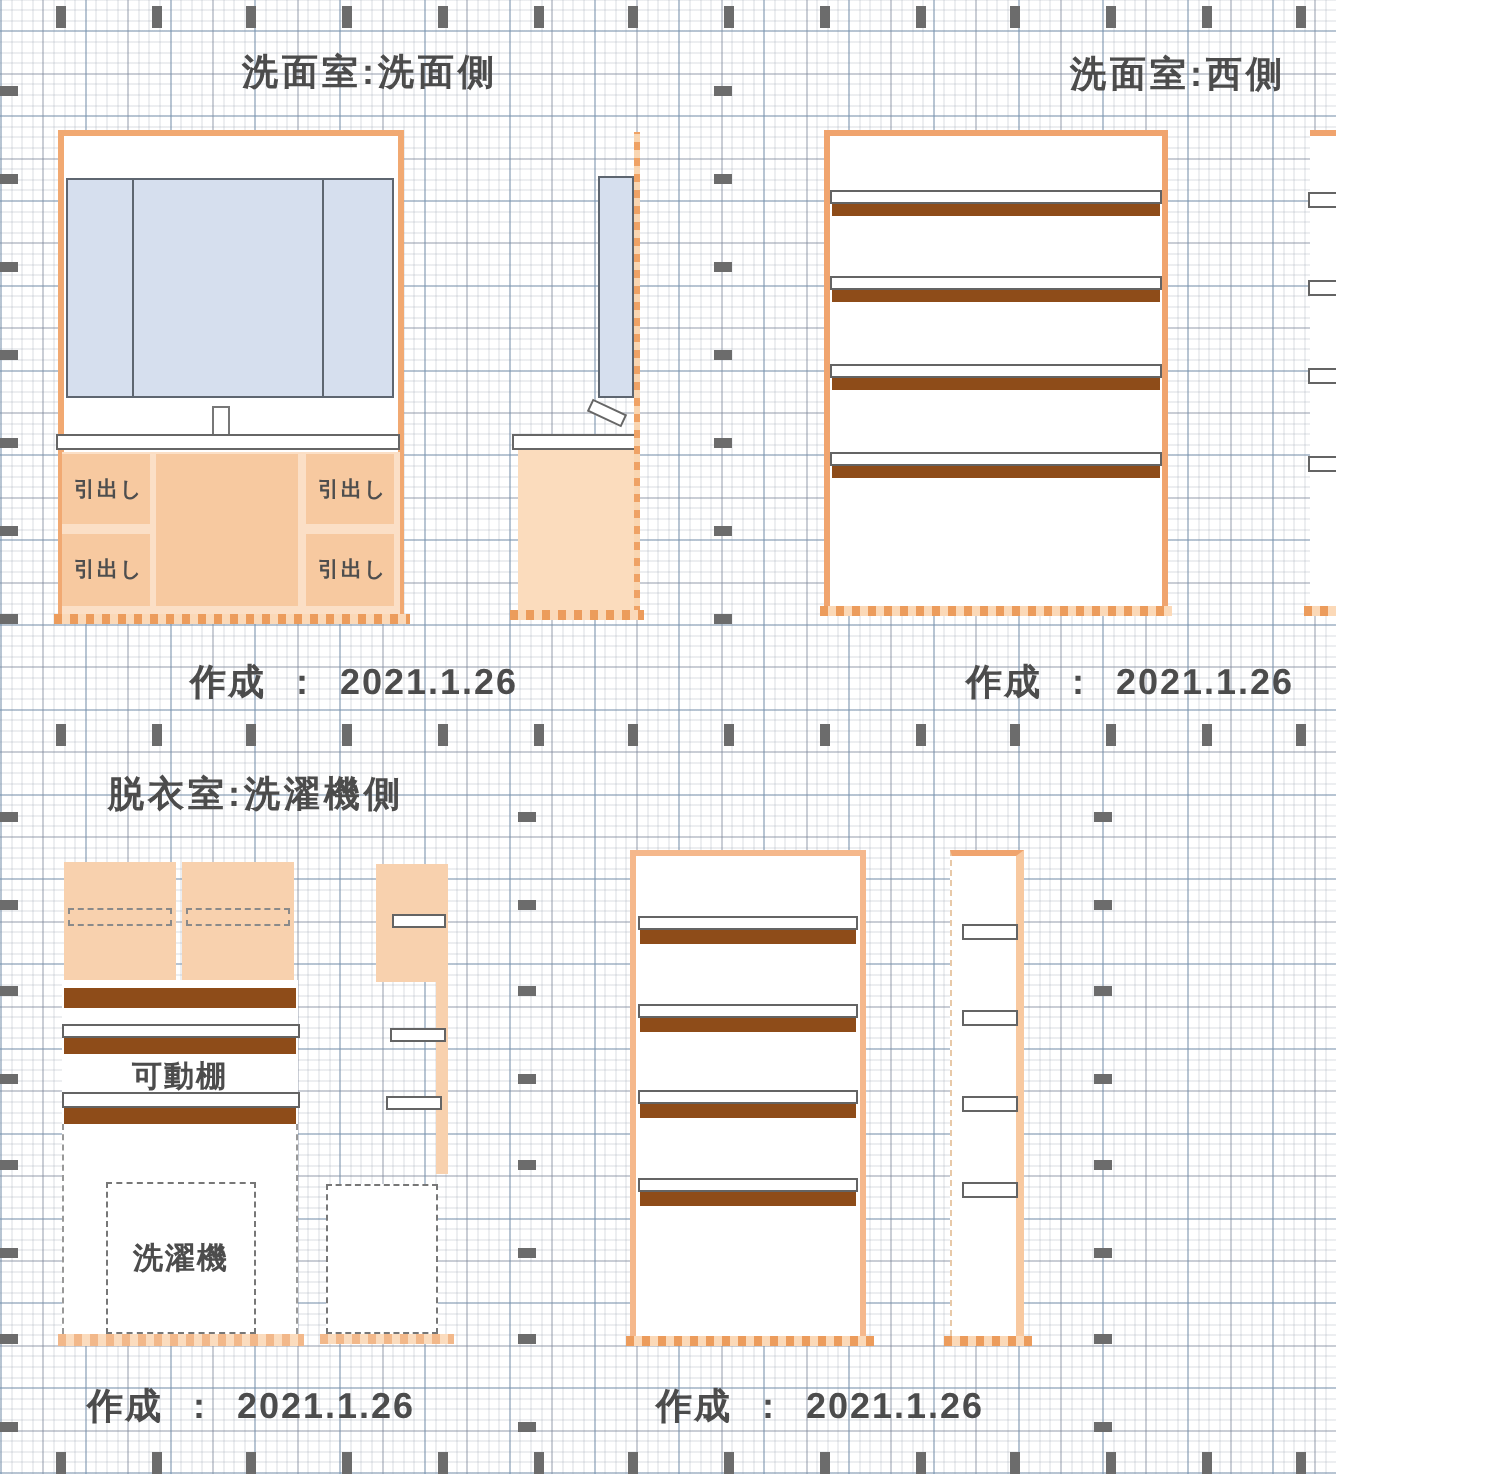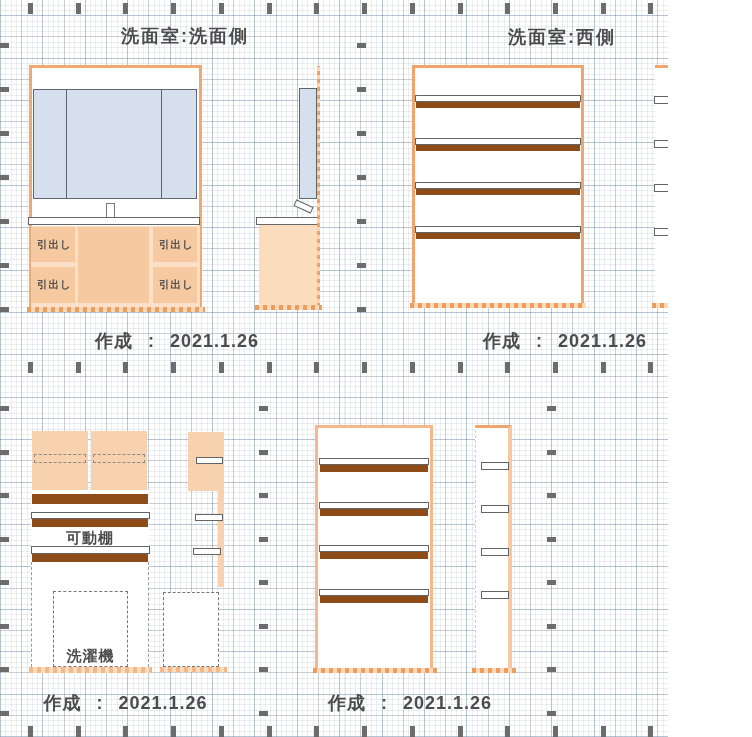--- a/index.html
+++ b/index.html
@@ -171,21 +171,21 @@
   <div class="abs" style="left:259px;top:225px;width:59px;height:81px;background:#fbdcbd;"></div>
   <div class="abs" style="left:317px;top:66px;width:3px;height:241px;background:repeating-linear-gradient(0deg,#efa265 0 4px,#f9d6b2 4px 8px);"></div>
   <div class="floor" style="left:255px;top:305px;width:67px;height:5px;"></div>
 
   <div class="created" style="left:77px;top:329px;width:200px;">
     <span>作成</span>
     <span>:</span>
     <span>2021.1.26</span>
   </div>
 
-  <div class="panel-title" style="left:462px;top:25px;width:200px;">洗面室:西側</div>
+  <div class="panel-title" style="left:489px;top:25px;width:200px;">洗面室:西側</div>
 
   <div class="cab-box" style="left:412px;top:65px;width:172px;height:242px;border:3px solid #f0a46e;border-bottom:none;"></div>
   <div class="shelf-board" style="left:415px;top:95px;width:166px;height:7px;"></div>
   <div class="shelf-bar" style="left:416px;top:102px;width:164px;height:6px;"></div>
   <div class="shelf-board" style="left:415px;top:138px;width:166px;height:7px;"></div>
   <div class="shelf-bar" style="left:416px;top:145px;width:164px;height:6px;"></div>
   <div class="shelf-board" style="left:415px;top:182px;width:166px;height:7px;"></div>
   <div class="shelf-bar" style="left:416px;top:189px;width:164px;height:6px;"></div>
   <div class="shelf-board" style="left:415px;top:226px;width:166px;height:7px;"></div>
   <div class="shelf-bar" style="left:416px;top:233px;width:164px;height:6px;"></div>
@@ -197,39 +197,40 @@
   <div class="side-rect" style="left:654px;top:184px;width:48px;height:8px;"></div>
   <div class="side-rect" style="left:654px;top:228px;width:48px;height:8px;"></div>
   <div class="floor" style="left:652px;top:303px;width:54px;height:5px;"></div>
 
   <div class="created" style="left:465px;top:329px;width:200px;">
     <span>作成</span>
     <span>:</span>
     <span>2021.1.26</span>
   </div>
 
+  <div class="panel-title" style="left:28px;top:385px;width:200px;">脱衣室:洗濯機側</div>
 
   <div class="abs" style="left:31px;top:490px;width:118px;height:177px;background:#fff;"></div>
 
   <div class="door" style="left:32px;top:431px;width:56px;height:59px;"></div>
   <div class="door" style="left:91px;top:431px;width:56px;height:59px;"></div>
   <div class="dash-rect" style="left:34px;top:454px;width:52px;height:9px;"></div>
   <div class="dash-rect" style="left:93px;top:454px;width:52px;height:9px;"></div>
 
   <div class="shelf-bar" style="left:32px;top:494px;width:116px;height:10px;"></div>
   <div class="shelf-board" style="left:31px;top:512px;width:119px;height:7px;"></div>
   <div class="shelf-bar" style="left:32px;top:519px;width:116px;height:8px;"></div>
   <div class="small-label" style="left:33px;top:529px;width:114px;">可動棚</div>
   <div class="shelf-board" style="left:31px;top:546px;width:119px;height:8px;"></div>
   <div class="shelf-bar" style="left:32px;top:554px;width:116px;height:8px;"></div>
 
   <div class="abs" style="left:31px;top:562px;width:1px;height:105px;border-left:1px dashed #999;"></div>
   <div class="abs" style="left:148px;top:562px;width:1px;height:105px;border-left:1px dashed #999;"></div>
 
-  <div class="abs" style="left:53px;top:591px;width:75px;height:76px;background:#fff;border:1.5px dashed #777;display:flex;align-items:flex-end;justify-content:center;">
+  <div class="abs" style="left:53px;top:591px;width:75px;height:76px;background:#fff;border:1.5px dashed #777;display:flex;align-items:center;justify-content:center;">
     <span class="small-label" style="position:static;">洗濯機</span>
   </div>
   <div class="floor-light" style="left:29px;top:667px;width:123px;height:6px;"></div>
 
   <div class="door" style="left:188px;top:432px;width:36px;height:59px;"></div>
   <div class="side-rect" style="left:196px;top:457px;width:27px;height:7px;"></div>
   <div class="door" style="left:218px;top:491px;width:6px;height:96px;"></div>
   <div class="side-rect" style="left:195px;top:514px;width:28px;height:7px;"></div>
   <div class="side-rect" style="left:193px;top:548px;width:28px;height:7px;"></div>
   <div class="abs" style="left:163px;top:592px;width:56px;height:75px;background:#fff;border:1.5px dashed #777;"></div>

